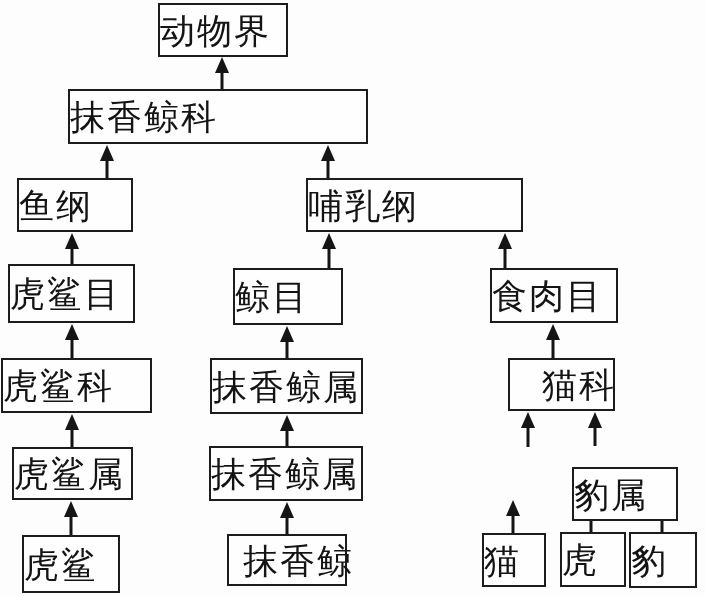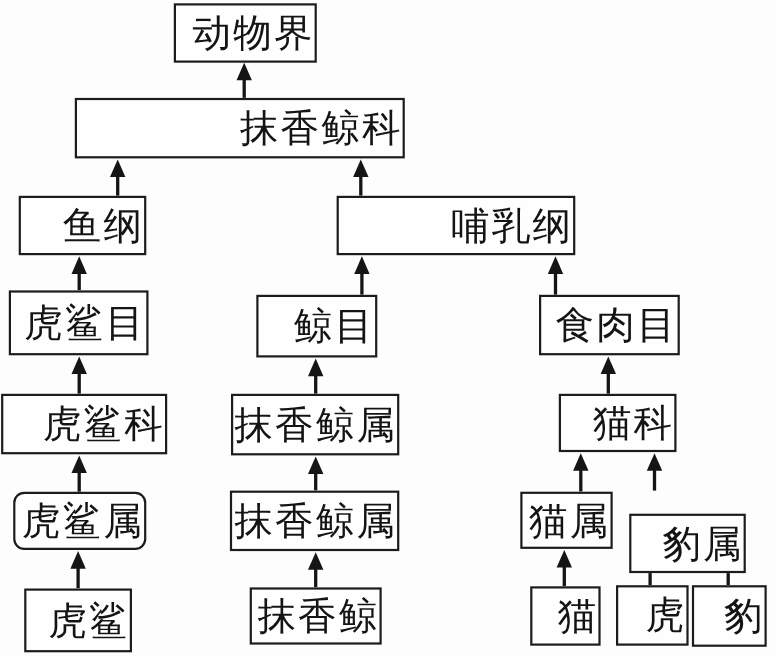--- a/index.html
+++ b/index.html
@@ -27,21 +27,21 @@
     stroke-width: 3;
   }
   .arrows polygon {
     fill: #151515;
   }
   .node {
     position: absolute;
     box-sizing: border-box;
     display: flex;
     align-items: center;
-    justify-content: flex-end;
+    justify-content: flex-start;
     border: 2.5px solid #1c1c1c;
     background: #fefefe;
     color: #141414;
     font-size: 35px;
     letter-spacing: 2px;
     white-space: nowrap;
     line-height: 1;
   }
   .node span {
     transform: translateY(1px);
@@ -160,31 +160,28 @@
   </div>
 
   <div class="node" style="left:210px; top:358px; width:153px; height:56px;">
     <span>抹香鲸属</span>
   </div>
 
   <div class="node" style="left:508px; top:358px; width:107px; height:53px;padding-left:32px;">
     <span>猫科</span>
   </div>
 
-  <div class="node" style="left:12px; top:447px; width:121px; height:53px;border-radius:10px;">
+  <div class="node" style="left:12px; top:447px; width:121px; height:53px;">
     <span>虎鲨属</span>
   </div>
 
   <div class="node" style="left:209px; top:446px; width:154px; height:55px;">
     <span>抹香鲸属</span>
   </div>
 
-  <div class="node" style="left:473px; top:447px; width:84px; height:52px;">
-    <span>猫属</span>
-  </div>
 
   <div class="node" style="left:572px; top:467px; width:106px; height:54px;">
     <span>豹属</span>
   </div>
 
   <div class="node" style="left:22px; top:535px; width:98px; height:58px;">
     <span>虎鲨</span>
   </div>
 
   <div class="node" style="left:227px; top:534px; width:120px; height:52px;padding-left:14px;">

